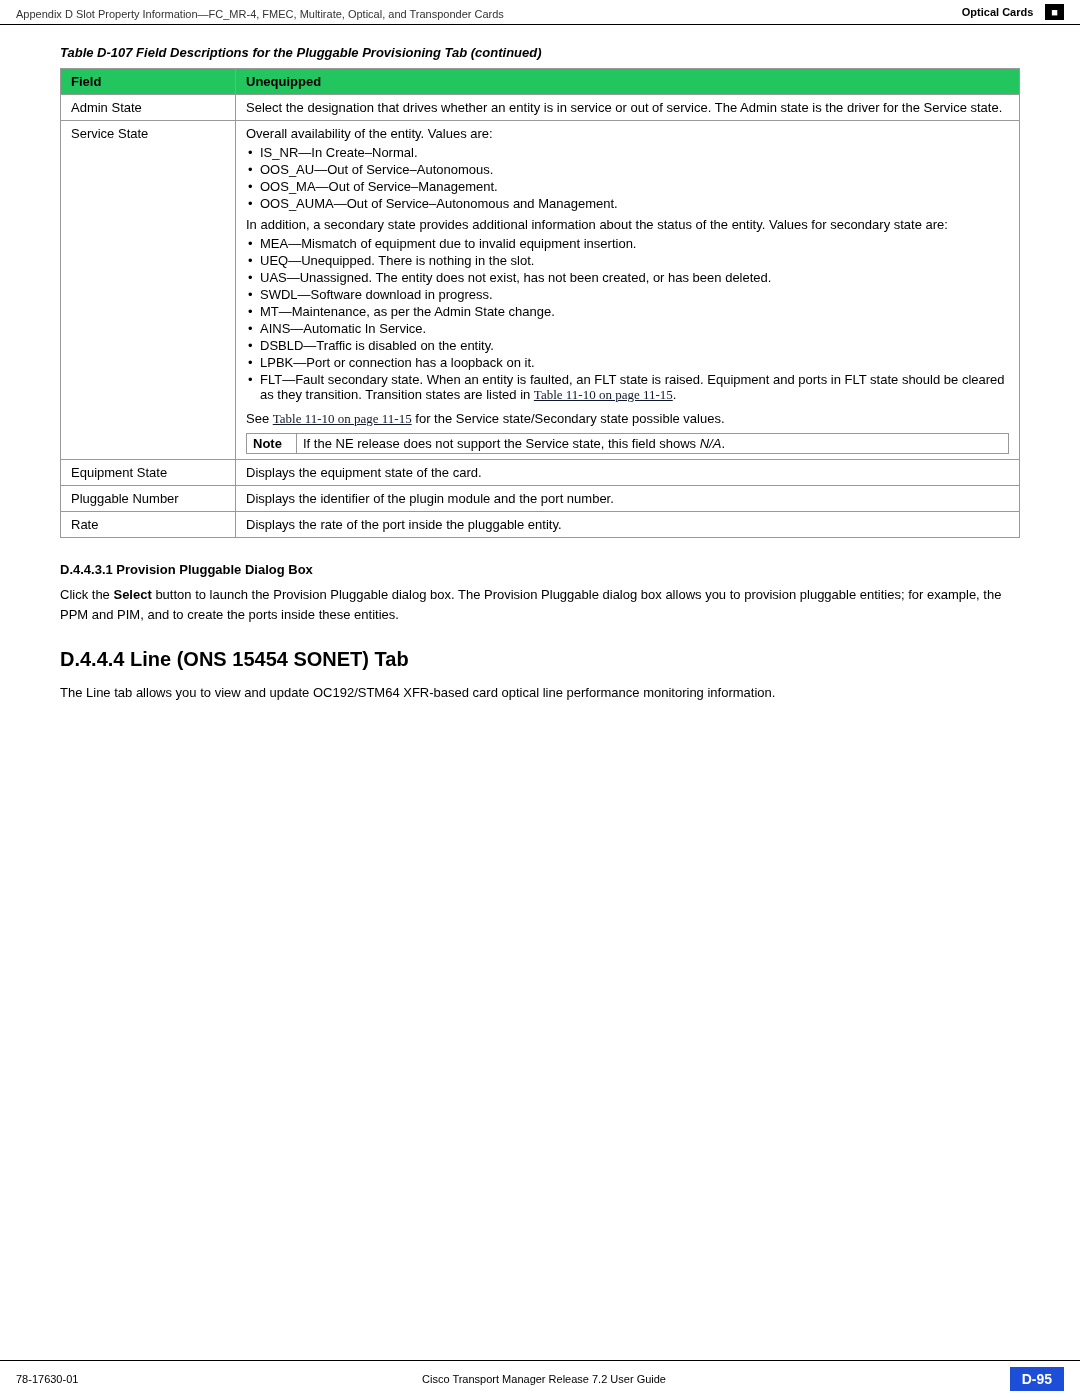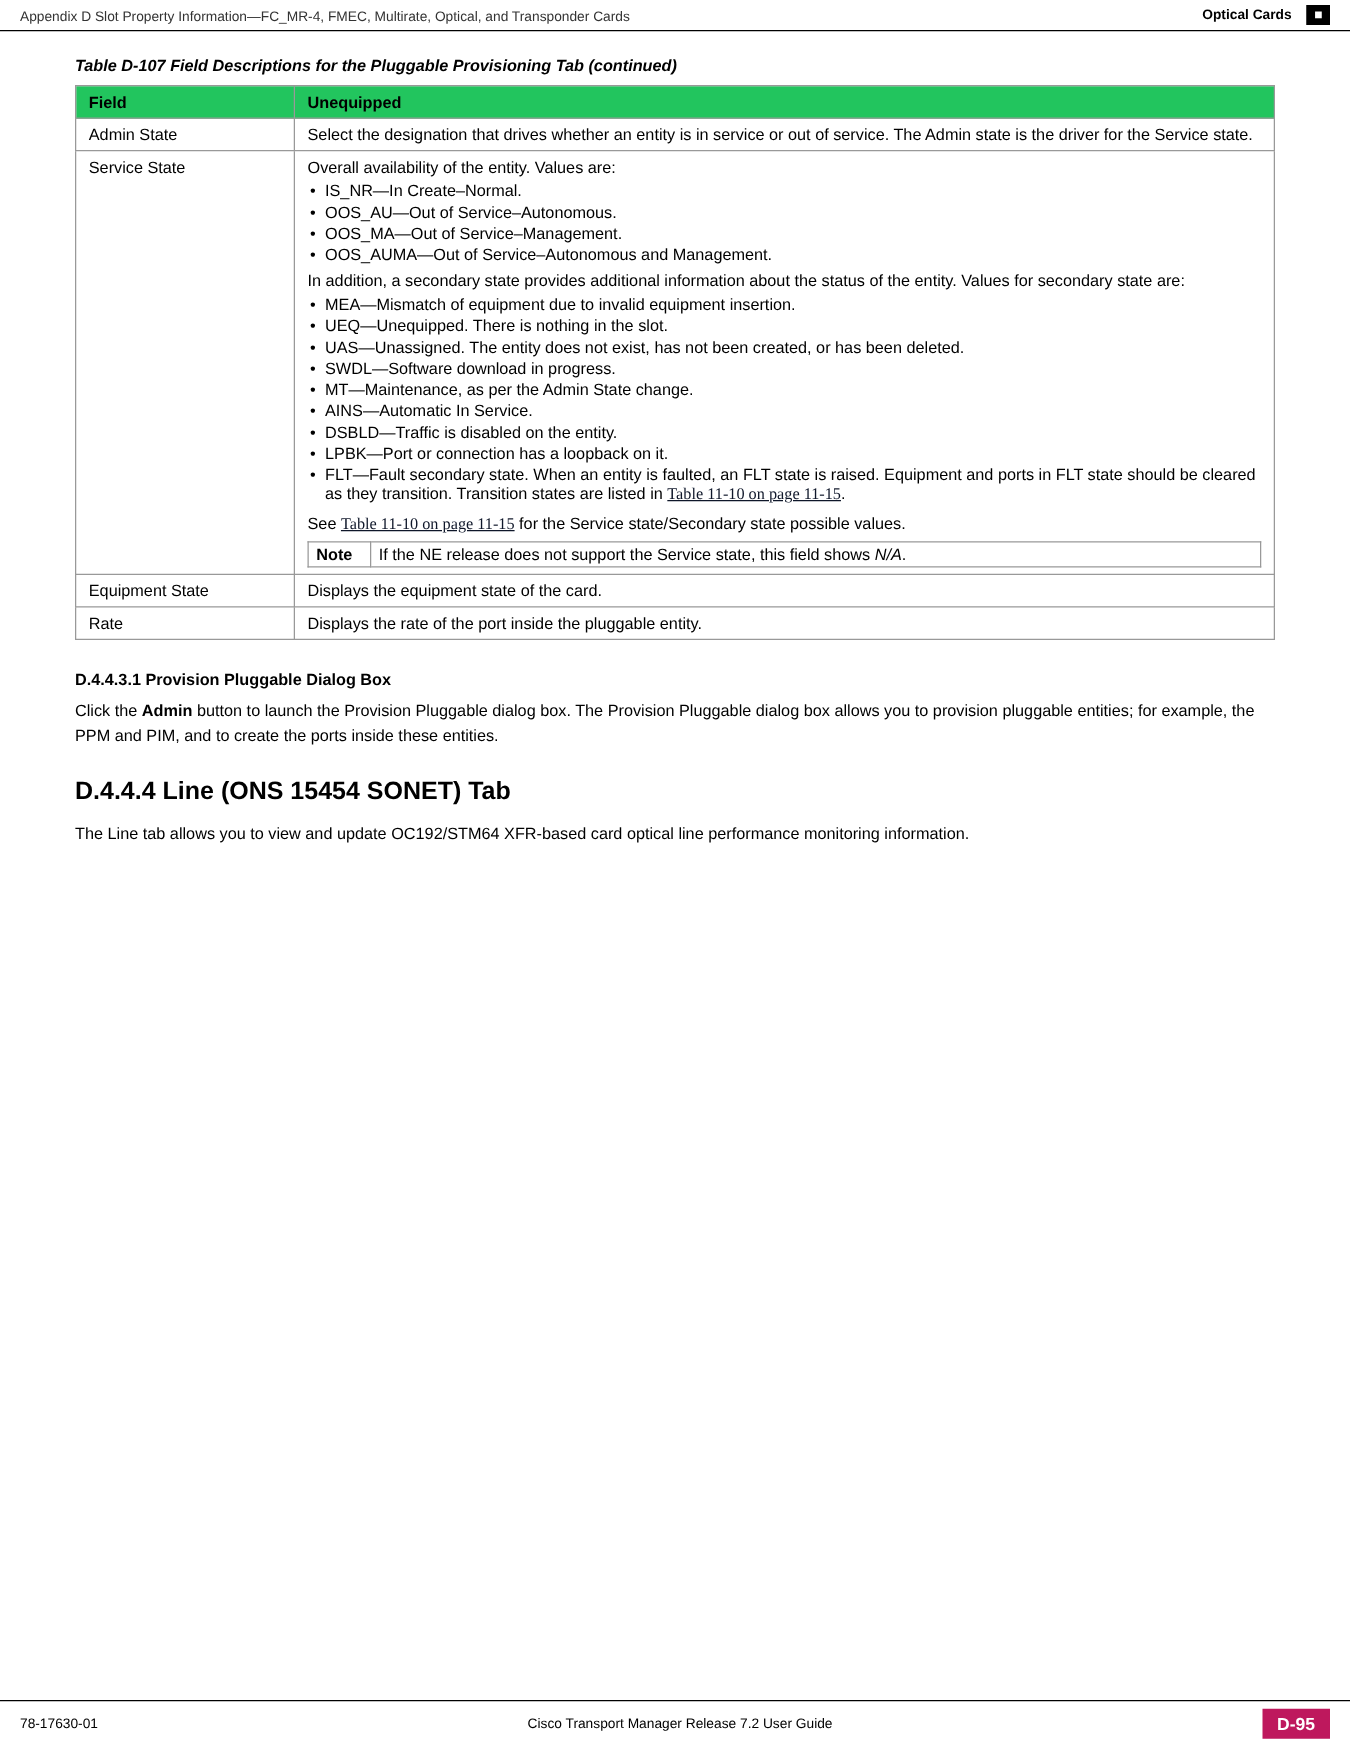--- a/index.html
+++ b/index.html
@@ -133,21 +133,21 @@
       left: 0;
       right: 0;
       display: flex;
       justify-content: space-between;
       align-items: center;
       border-top: 1px solid #000;
       padding: 6px 16px;
       font-size: 11px;
     }
     .footer-right {
-      background: #be185d;
+      background: #1d4ed8;
       color: #fff;
       padding: 4px 12px;
       font-weight: bold;
       font-size: 14px;
     }
 
     
     .bold { font-weight: bold; }
     
     .italic { font-style: italic; }
@@ -221,31 +221,35 @@
           </tbody>
             </table>
         </td>
       </tr>
 
       <tr>
         <td class="field-col">Equipment State</td>
         <td>Displays the equipment state of the card.</td>
       </tr>
 
+      <tr>
+        <td class="field-col">Pluggable Number</td>
+        <td>Displays the identifier of the plugin module and the port number.</td>
+      </tr>
 
       <tr>
         <td class="field-col">Rate</td>
         <td>Displays the rate of the port inside the pluggable entity.</td>
       </tr>
     </tbody>
   </table>
 
   <div class="section-heading">D.4.4.3.1  Provision Pluggable Dialog Box</div>
   <p class="para">
-    Click the <span class="bold">Admin</span> button to launch the Provision Pluggable dialog box. The Provision Pluggable dialog box allows you to provision pluggable entities; for example, the PPM and PIM, and to create the ports inside these entities.
+    Click the <span class="bold">Select</span> button to launch the Provision Pluggable dialog box. The Provision Pluggable dialog box allows you to provision pluggable entities; for example, the PPM and PIM, and to create the ports inside these entities.
   </p>
 
   <h2 class="major-heading">D.4.4.4  Line (ONS 15454 SONET) Tab</h2>
   <p class="para">The Line tab allows you to view and update OC192/STM64 XFR-based card optical line performance monitoring information.</p>
 
 </div>
 
 <div class="footer-bar">
   <span>78-17630-01</span>
   <span>Cisco Transport Manager Release 7.2 User Guide</span>

